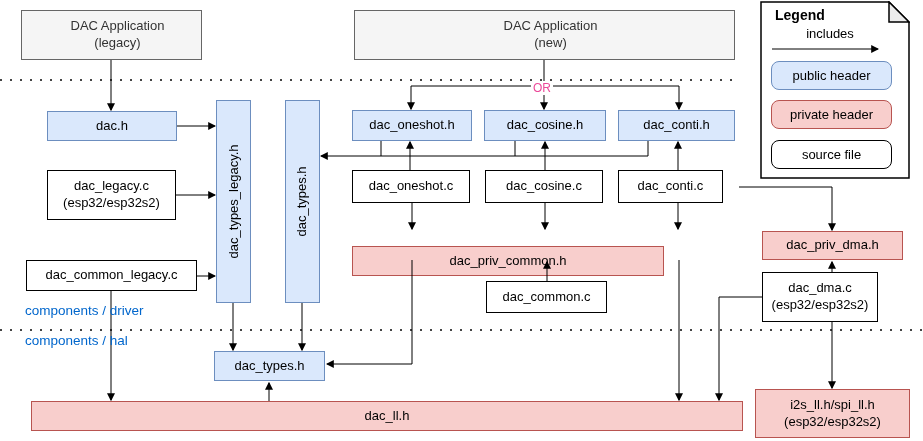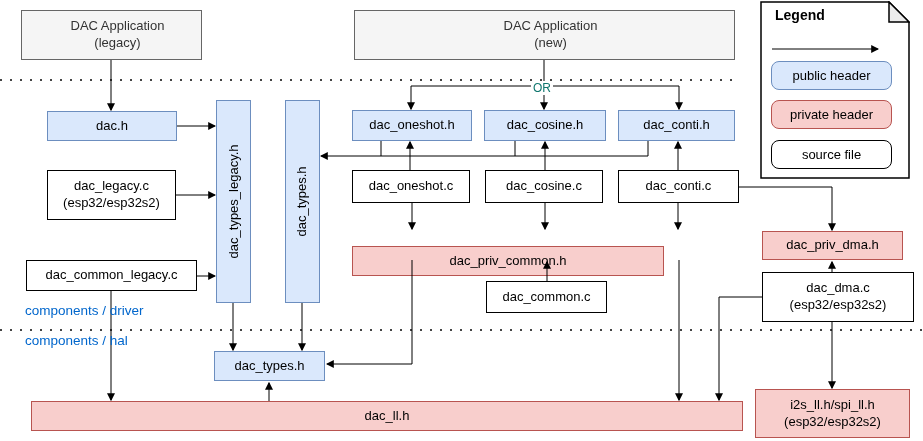--- a/index.html
+++ b/index.html
@@ -17,21 +17,21 @@
   .source  { background:var(--source-fill,#ffffff);  border-color:var(--source-border,#000000); }
   .app     { background:var(--app-fill,#f5f5f5);     border-color:var(--app-border,#666666); color:#333;padding-left:12px; }
   .vert span { transform:rotate(-90deg); white-space:nowrap; }
   .wires { position:absolute; left:0; top:0; z-index:2; pointer-events:none; }
   .section-label {
     position:absolute; color:var(--section-label,#0066cc);
     font-weight:normal; font-size:13.5px; z-index:3;
   }
   .or-label {
     position:absolute; left:531px; top:81px; background:#fff; padding:0 2px;
-    font-size:12px; color:#0f766e; z-index:3;
+    font-size:12px; color:#ec4899; z-index:3;
   }
   .legend { position:absolute; left:760px; top:1px; width:150px; height:178px; z-index:1; }
   .legend svg { position:absolute; left:0; top:0; }
   .legend-title { position:absolute; left:15px; top:6px; font-weight:bold; font-size:14px; color:#000; }
   .legend-includes { position:absolute; left:0; top:25px; width:140px; text-align:center; font-size:13px; color:#000; }
   .swatch {
     position:absolute; left:11px; width:121px; height:29px; border-radius:8px;
     border:1px solid #000; box-sizing:border-box; display:flex; align-items:center;
     justify-content:center; font-size:13px; color:#000;
   }
@@ -79,34 +79,34 @@
   <div class="node public" style="left:618px;top:110px;width:117px;height:31px">
     <span>dac_conti.h</span>
   </div>
 
   <div class="node source" style="left:352px;top:170px;width:118px;height:33px">
     <span>dac_oneshot.c</span>
   </div>
   <div class="node source" style="left:485px;top:170px;width:118px;height:33px">
     <span>dac_cosine.c</span>
   </div>
-  <div class="node source" style="left:618px;top:170px;width:121px;height:33px">
+  <div class="node source" style="left:618px;top:170px;width:105px;height:33px">
     <span>dac_conti.c</span>
   </div>
 
   <div class="node private" style="left:352px;top:246px;width:312px;height:30px">
     <span>dac_priv_common.h</span>
   </div>
   <div class="node private" style="left:762px;top:231px;width:141px;height:29px">
     <span>dac_priv_dma.h</span>
   </div>
   <div class="node source" style="left:486px;top:281px;width:121px;height:32px">
     <span>dac_common.c</span>
   </div>
-  <div class="node source" style="left:762px;top:272px;width:152px;height:50px">
+  <div class="node source" style="left:762px;top:272px;width:116px;height:50px">
     <span>dac_dma.c
 (esp32/esp32s2)</span>
   </div>
 
   <div class="node public" style="left:214px;top:351px;width:111px;height:30px">
     <span>dac_types.h</span>
   </div>
   <div class="node private" style="left:31px;top:401px;width:712px;height:30px">
     <span>dac_ll.h</span>
   </div>
@@ -175,20 +175,21 @@
       <defs>
         <marker id="arw2" viewBox="0 0 10 10" refX="8.5" refY="5" markerWidth="8" markerHeight="8" orient="auto">
           <path d="M0,0 L10,5 L0,10 z" fill="#000"></path>
         </marker>
       </defs>
       <path d="M1,1 H129 L149,21 V177 H1 Z" fill="#ffffff" stroke="#000" stroke-width="1.5"></path>
       <path d="M129,1 L149,21 H129 Z" fill="#ececec" stroke="#000" stroke-width="1.5"></path>
       <path d="M12,48 H118" stroke="#000" stroke-width="1" marker-end="url(#arw2)"></path>
     </svg>
     <div class="legend-title">Legend</div>
+    <div class="legend-includes">includes</div>
     <div class="swatch public" style="top:60px">
       <span>public header</span>
     </div>
     <div class="swatch source" style="top:139px">
       <span>source file</span>
     </div>
     <div class="swatch private" style="top:99px">
       <span>private header</span>
     </div>
   </div>

